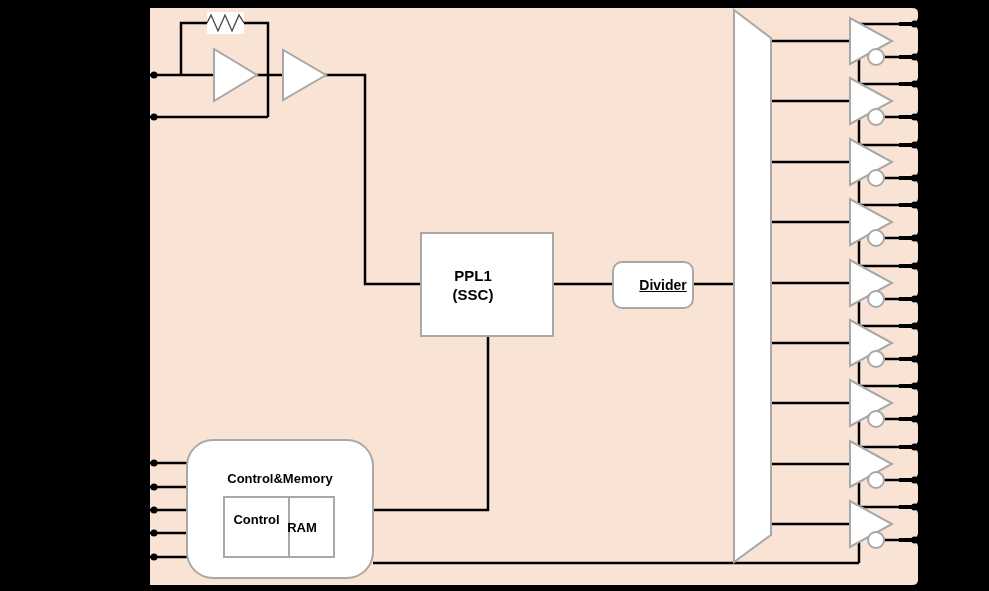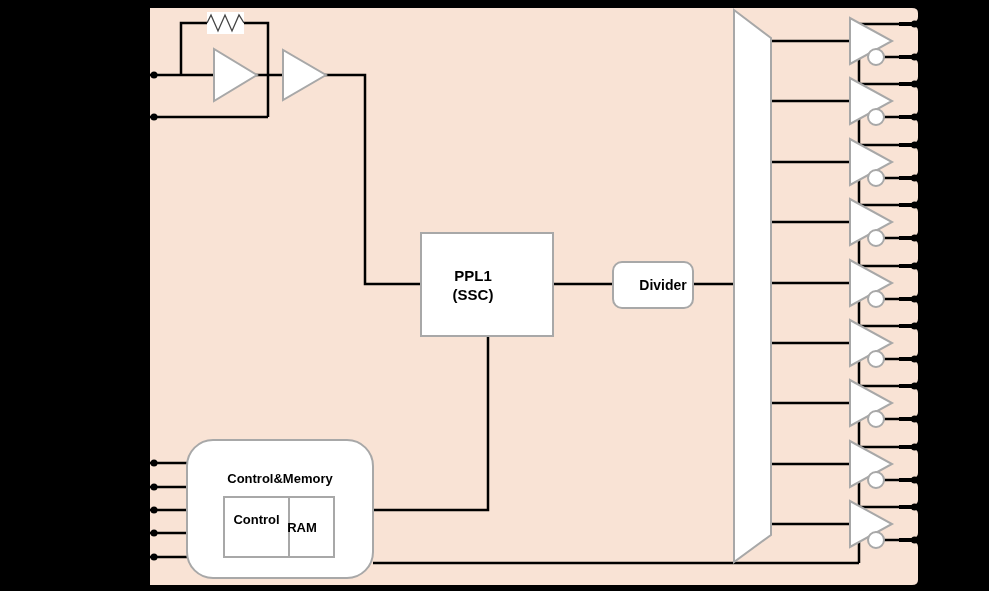--- a/index.html
+++ b/index.html
@@ -3,21 +3,21 @@
 <meta charset="utf-8">
 <style>
   html,body{margin:0;padding:0;background:#000;}
   #stage{position:relative;width:989px;height:591px;background:#000;overflow:hidden;
          font-family:"Liberation Sans",sans-serif;}
   #diagram-svg{position:absolute;left:0;top:0;}
   .lbl{position:absolute;display:flex;align-items:center;justify-content:center;
        text-align:center;color:#000;font-weight:bold;pointer-events:none;}
   #lbl-pll{left:417px;top:233px;width:112px;height:103px;flex-direction:column;
            font-size:15px;line-height:19px;}
-  #lbl-divider{left:613px;top:262px;width:100px;height:46px;font-size:14px;}
+  #lbl-divider{left:613px;top:262px;width:100px;height:46px;font-size:14px;text-decoration:underline;}
   #lbl-cm-title{left:187px;top:468px;width:186px;height:20px;font-size:13px;}
   #lbl-control{left:224px;top:497px;width:65px;height:44px;font-size:13px;}
   #lbl-ram{left:289px;top:497px;width:26px;height:60px;font-size:13px;}
 </style>
 </head>
 <body>
 
 <div id="stage">
   <svg id="diagram-svg" width="989" height="591" viewBox="0 0 989 591">
       <rect x="150" y="8" width="749" height="577" fill="#f9e3d5"></rect>

